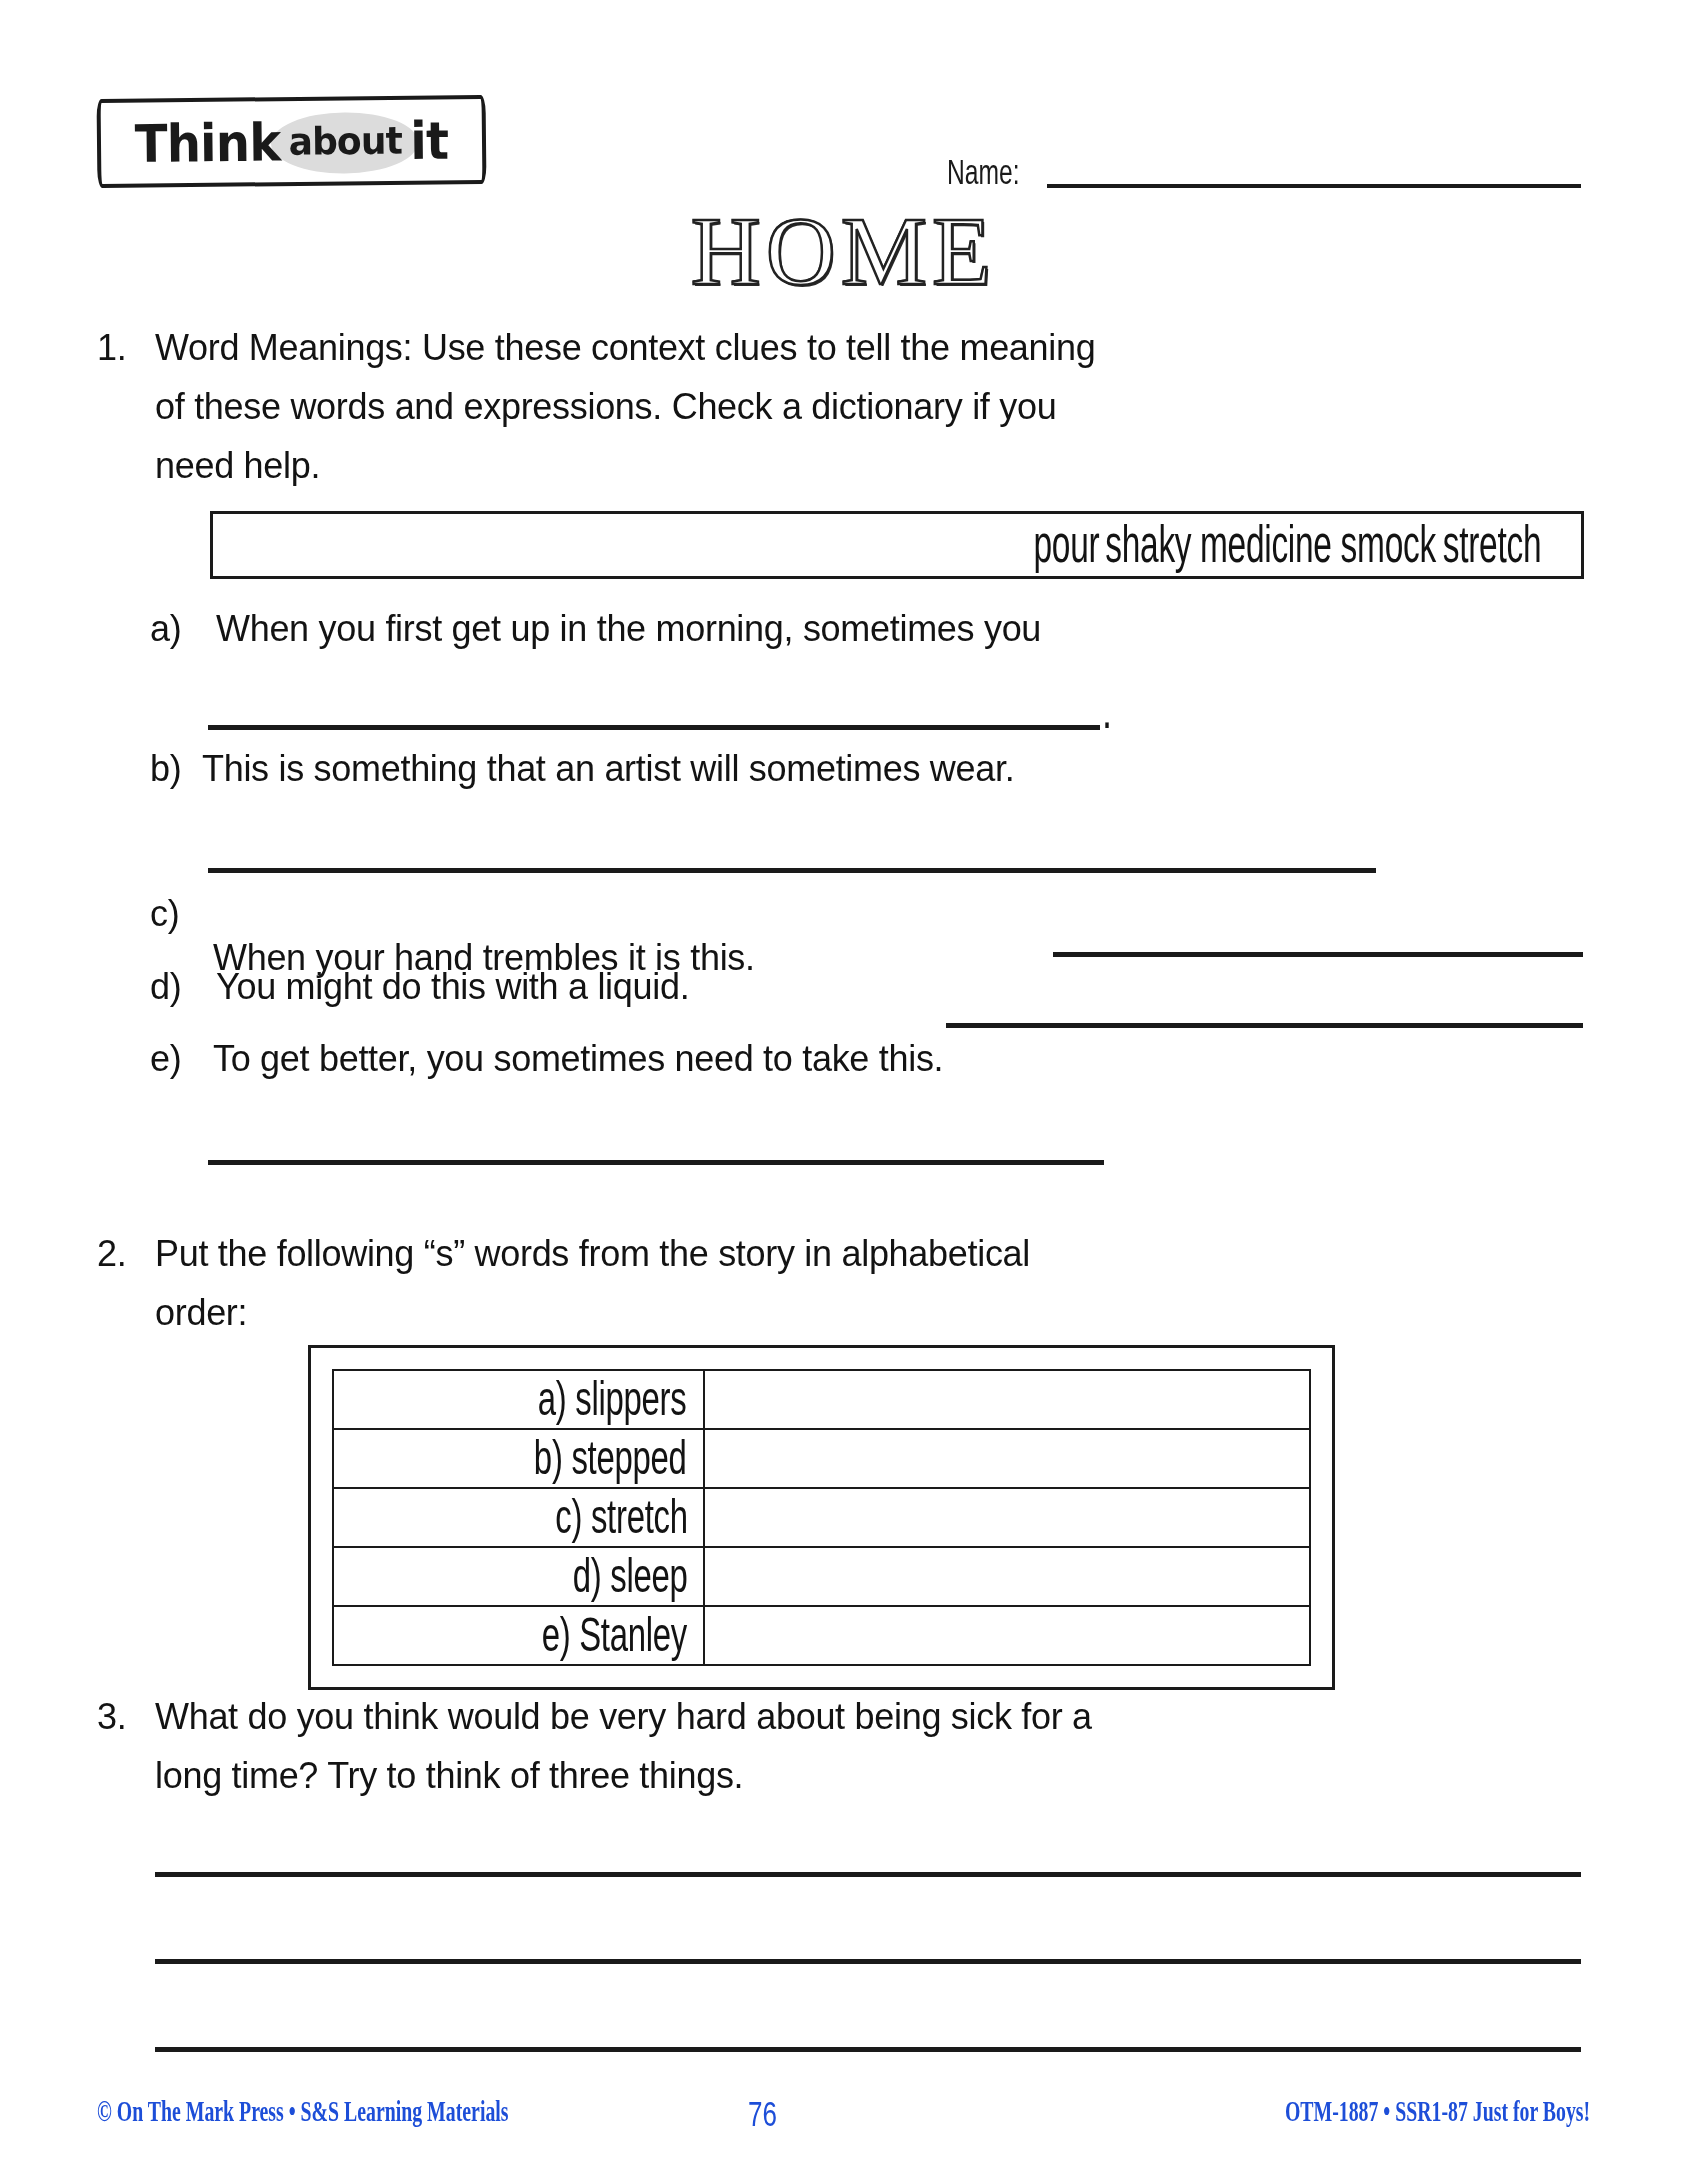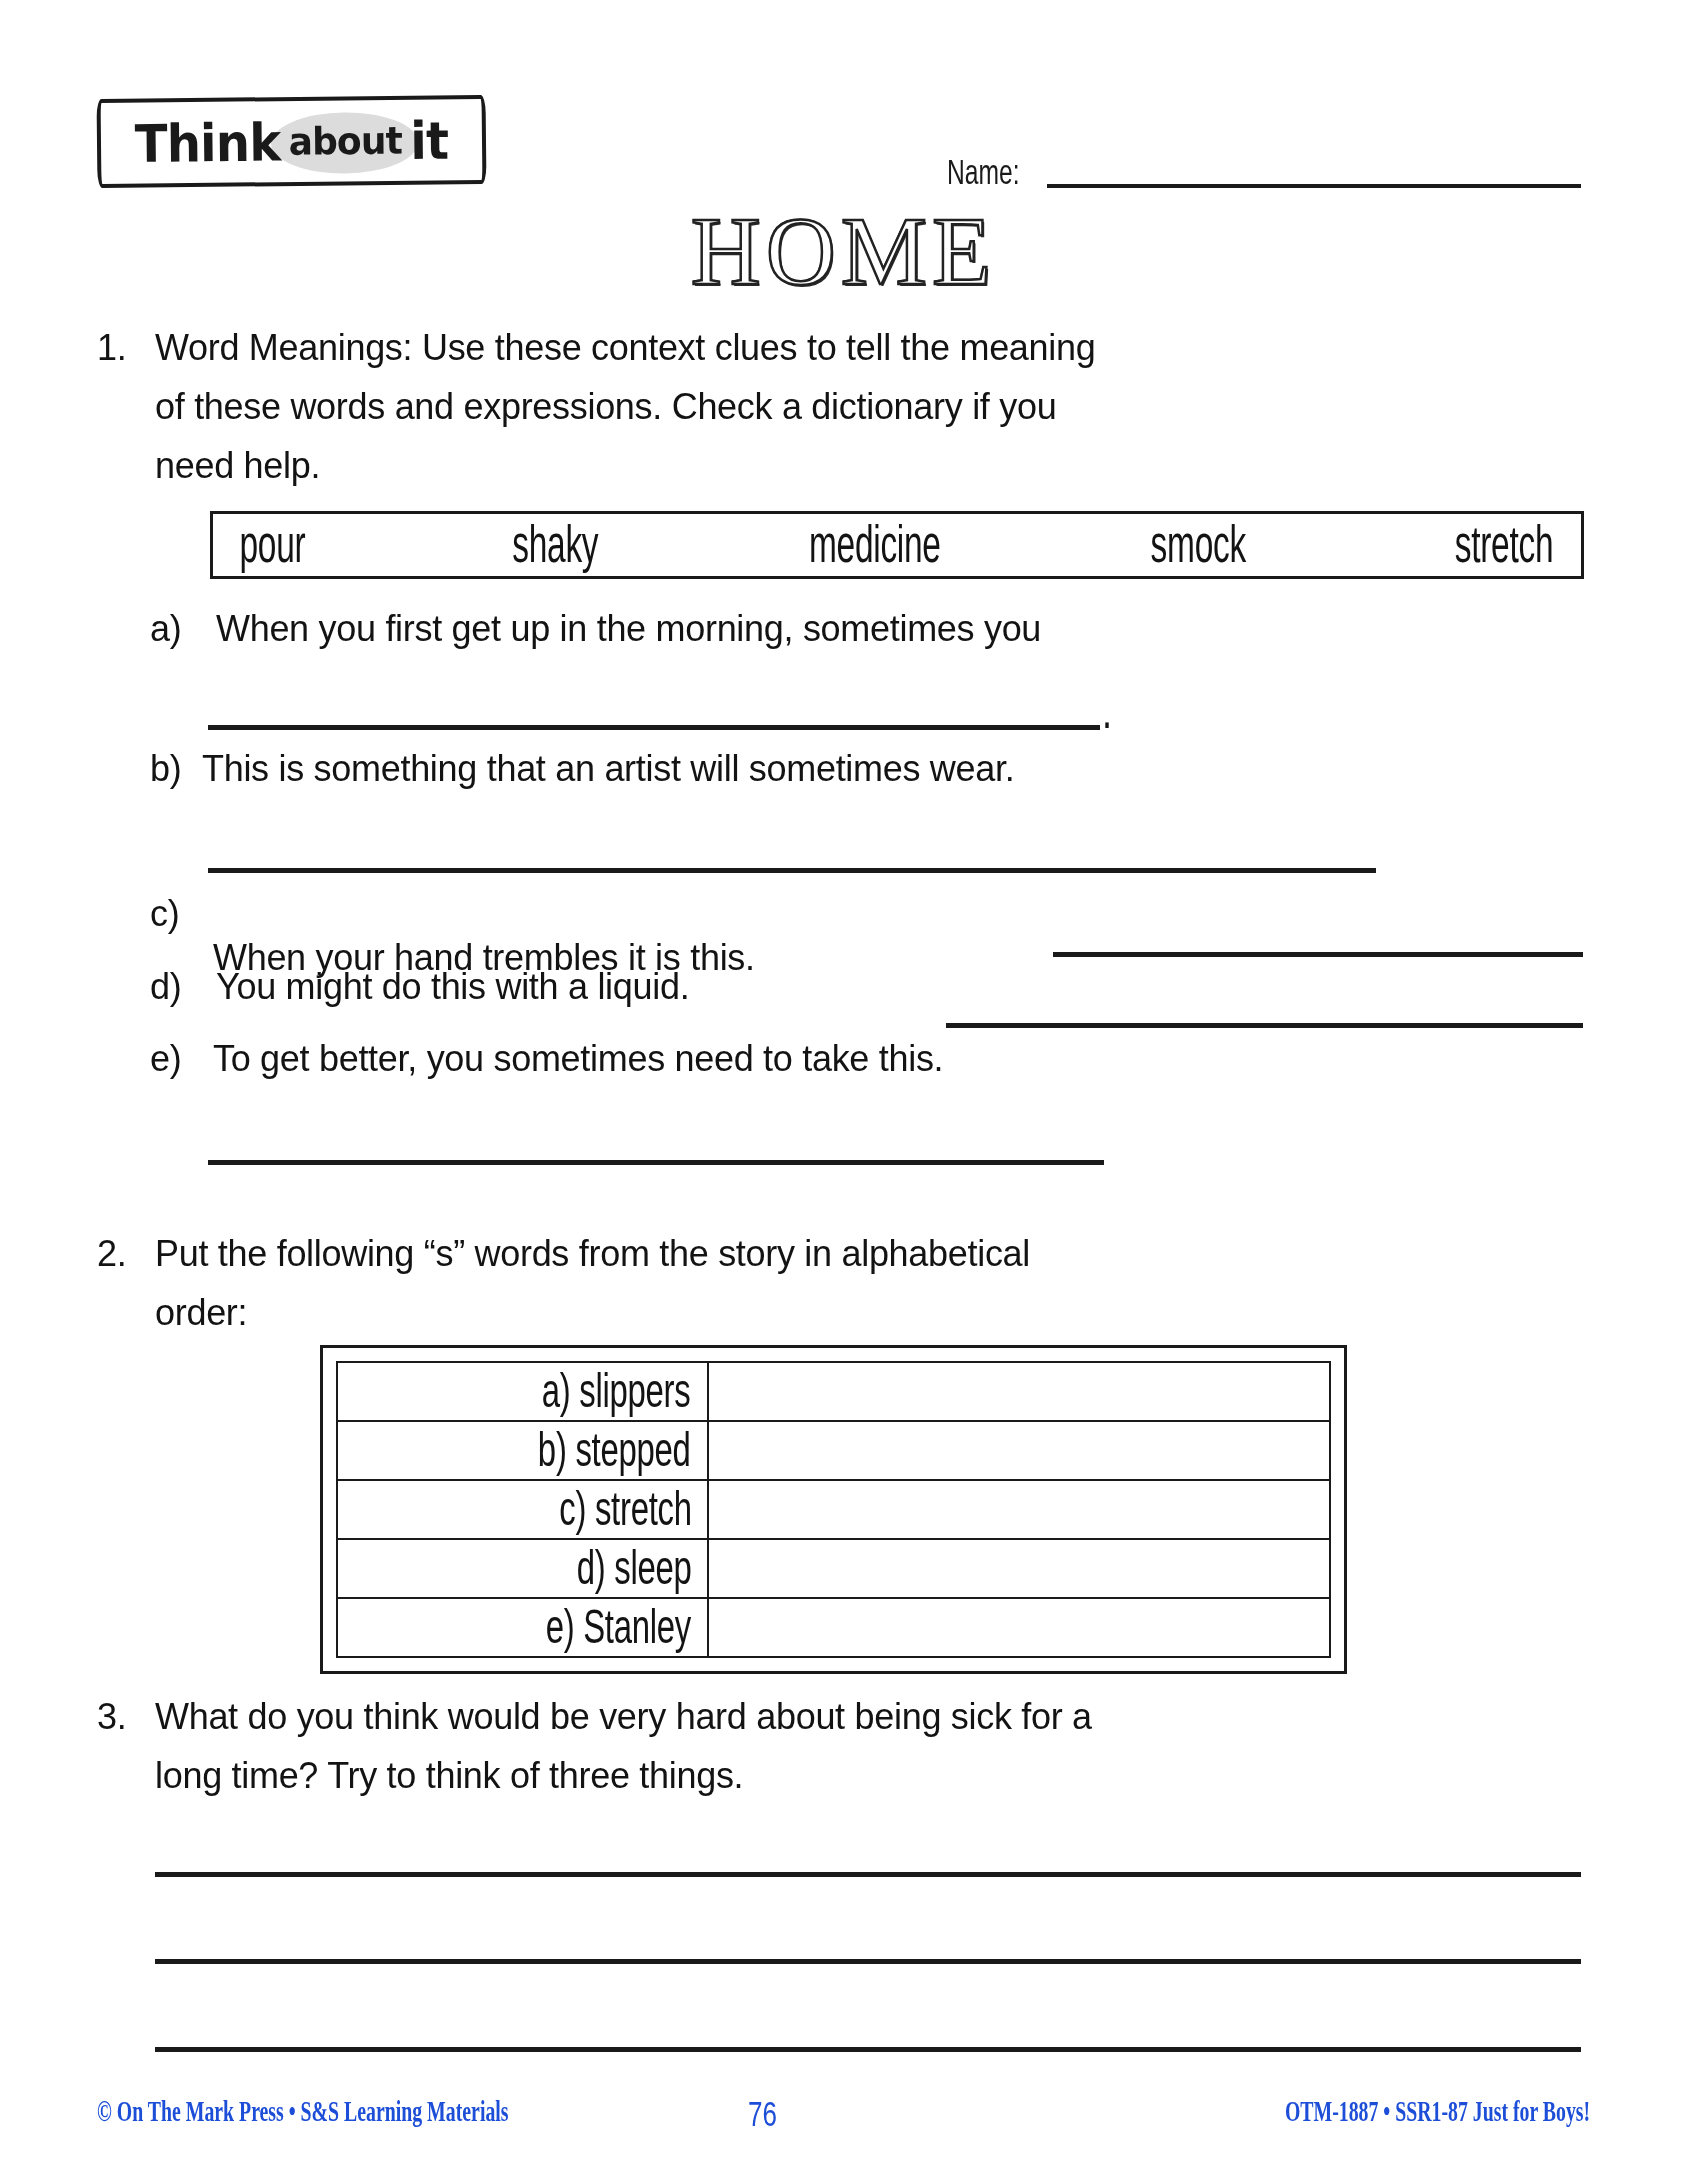--- a/index.html
+++ b/index.html
@@ -164,43 +164,42 @@
     height: 68px;
     border: 3.3px solid #1a1a1a;
     background: #fff;
     box-sizing: border-box;
   }
   .word-box-inner {
     position: absolute;
     inset: 0;
     display: flex;
     align-items: center;
-    justify-content: space-between;
-    padding: 0 24px;
+    justify-content: flex-end;
+    padding: 0 36px;
   }
   .word-chip {
     font-family: "Liberation Sans", sans-serif;
     font-size: 36px;
     color: #131313;
     transform: scaleY(1.42) scaleX(0.93);
     letter-spacing: -0.3px;
     white-space: nowrap;
   }
 
   
   .alpha-table-outer {
     position: absolute;
     left: 308px;
     top: 1345px;
     width: 1027px;
     border: 3.3px solid #1a1a1a;
-    padding: 13px;
+    padding: 21px;
     box-sizing: border-box;
     background: #fff;
-    margin-left: 12px;
   }
   .alpha-table {
     border-collapse: collapse;
     width: 100%;
     table-layout: fixed;
   }
   .alpha-table td {
     border: 2.5px solid #1a1a1a;
     height: 59px;
     padding: 0 11.5px;

